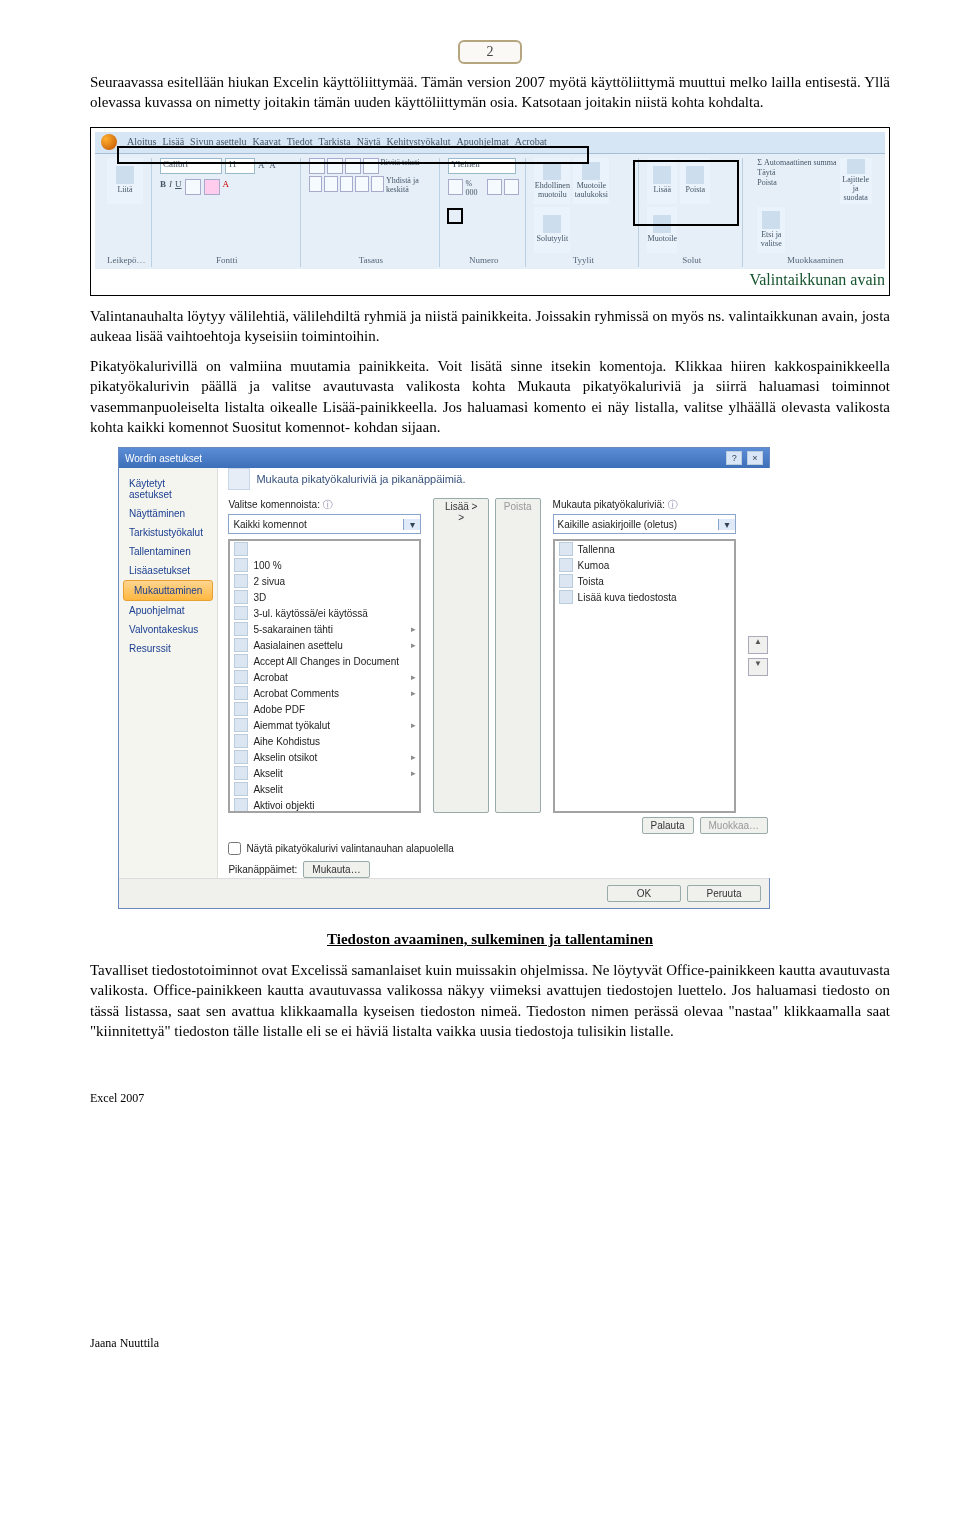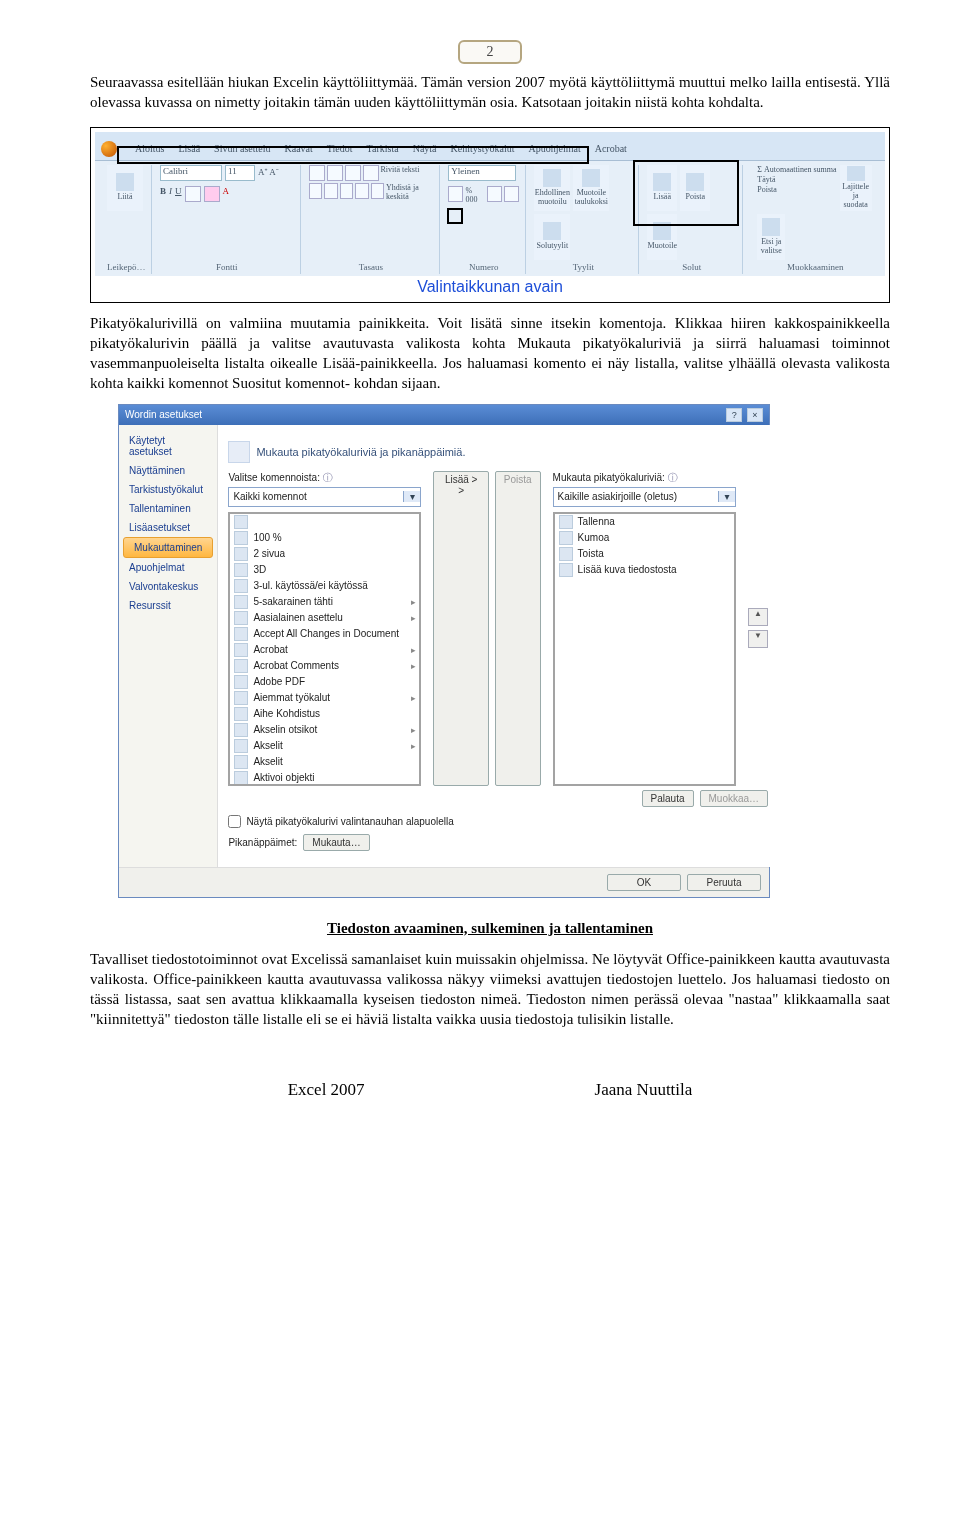--- a/index.html
+++ b/index.html
@@ -43,22 +43,22 @@
   }
   .label-valile {
     font-family: "Times New Roman", serif;
     font-size: 16px;
     color: #000;
     margin: 2px 0 0 60px;
   }
   .tabs {
     background: #d7e6f5;
     display: flex;
-    gap: 14px;
-    padding: 11px 8px 3px 26px;
+    gap: 6px;
+    padding: 4px 8px 3px 26px;
     font-size: 10px;
     color: #456;
     border-bottom: 1px solid #a8bed4;
   }
   .tabs span { white-space: nowrap; }
   .tabs .office {
     width: 16px; height: 16px; border-radius: 50%;
     background: radial-gradient(circle at 30% 30%, #ffb030, #c05000);
     margin: -2px 4px 0 -20px;
   }
@@ -114,24 +114,24 @@
   .label-ryhma {
     position: absolute;
     top: 2px;
     right: 165px;
     font-family: "Times New Roman", serif;
     font-size: 16px;
     color: #000;
     text-decoration: underline;
   }
   .label-valinta {
-    text-align: center;
-    font-family: Liberation Sans, sans-serif;
+    text-align: right;
+    font-family: Liberation Serif, serif;
     font-size: 16px;
-    color: #1d4ed8;
+    color: #14532d;
     padding: 2px 0;
   }
 
   .section-title {
     text-align: center;
     text-decoration: underline;
     font-weight: bold;
     font-size: 15px;
     margin: 22px 0 12px 0;
   }
@@ -174,21 +174,21 @@
   .dlg-nav .sel {
     background: linear-gradient(#ffd590, #ffb740);
     border: 1px solid #e8a030;
     border-radius: 3px;
     margin: 0 4px;
     color: #1a3e90;
   }
   .dlg-main {
     flex: 1;
     background: #fff;
-    padding: 16px 10px;
+    padding: 0 10px;
     display: flex;
     flex-direction: column;
   }
   .dlg-heading {
     display:flex; align-items:center; gap:6px;
     color:#36517a; font-size:11px; margin-bottom:8px;
   }
   .dlg-heading .hico { width:20px; height:20px; background:#e7edf7; border:1px solid #c8d6ea; }
   .dlg-cols { display:flex; gap:12px; flex:1; }
   .col { display:flex; flex-direction:column; }
@@ -220,23 +220,24 @@
   }
   .dlg-bottom-left input { margin:0; }
   .dlg-row2 { display:flex; align-items:center; gap:6px; margin-top:6px; font-size:10px; }
   .restore-row { display:flex; justify-content:flex-end; gap:6px; margin-top:4px; }
   .dlg-footer {
     background:#f0f0ec; border-top:1px solid #ddd; padding:6px 8px;
     display:flex; justify-content:flex-end; gap:6px;
   }
 
   .footer-line {
-    display:flex; justify-content:center; gap: 230px;
+    display:flex; justify-content:flex-start; gap: 230px;
     margin-top: 50px;
-    font-size: 17px;
+    font-size: 12px;
+    flex-direction: column;
   }
 </style>
 </head>
 <body>
 
 <div class="page">
 
   <div class="page-num-box">2</div>
 
   <p>Seuraavassa esitellään hiukan Excelin käyttöliittymää. Tämän version 2007 myötä käyttöliittymä muuttui melko lailla entisestä. Yllä olevassa kuvassa on nimetty joitakin tämän uuden käyttöliittymän osia. Katsotaan joitakin niistä kohta kohdalta.</p>
@@ -372,20 +373,21 @@
           <div class="group-title">Muokkaaminen</div>
         </div>
       </div>
       <div class="hi-box" style="top:14px; left:22px; width:468px; height:14px"></div>
       <div class="hi-box" style="top:28px; left:538px; width:102px; height:62px"></div>
       <div class="hi-box" style="top:76px; left:352px; width:12px; height:12px"></div>
     </div>
     <div class="label-valinta">Valintaikkunan avain</div>
   </div>
 
+  <p>Valintanauhalta löytyy välilehtiä, välilehdiltä ryhmiä ja niistä painikkeita. Joissakin ryhmissä on myös ns. valintaikkunan avain, josta aukeaa lisää vaihtoehtoja kyseisiin toimintoihin.</p>
   <p>Pikatyökalurivillä on valmiina muutamia painikkeita. Voit lisätä sinne itsekin komentoja. Klikkaa hiiren kakkospainikkeella pikatyökalurivin päällä ja valitse avautuvasta valikosta kohta Mukauta pikatyökaluriviä ja siirrä haluamasi toiminnot vasemmanpuoleiselta listalta oikealle Lisää-painikkeella. Jos haluamasi komento ei näy listalla, valitse ylhäällä olevasta valikosta kohta kaikki komennot Suositut komennot- kohdan sijaan.</p>
 
   <div class="dialog">
     <div class="dlg-title">
       <span>Wordin asetukset</span>
       <span class="winbtns">
         <span>?</span>
         <span>×</span>
       </span>
     </div>

